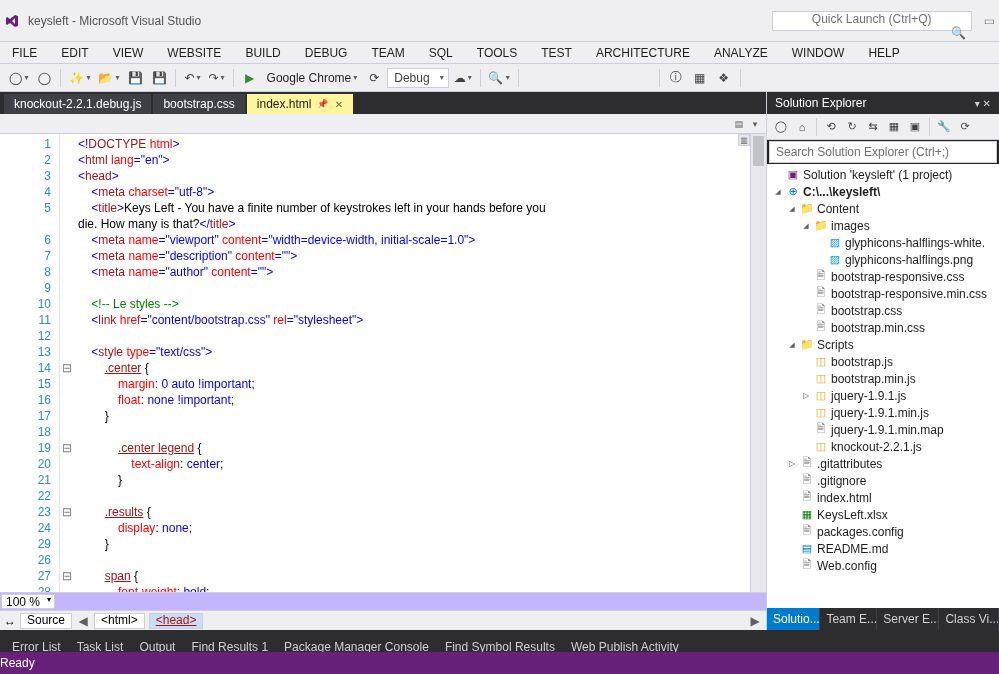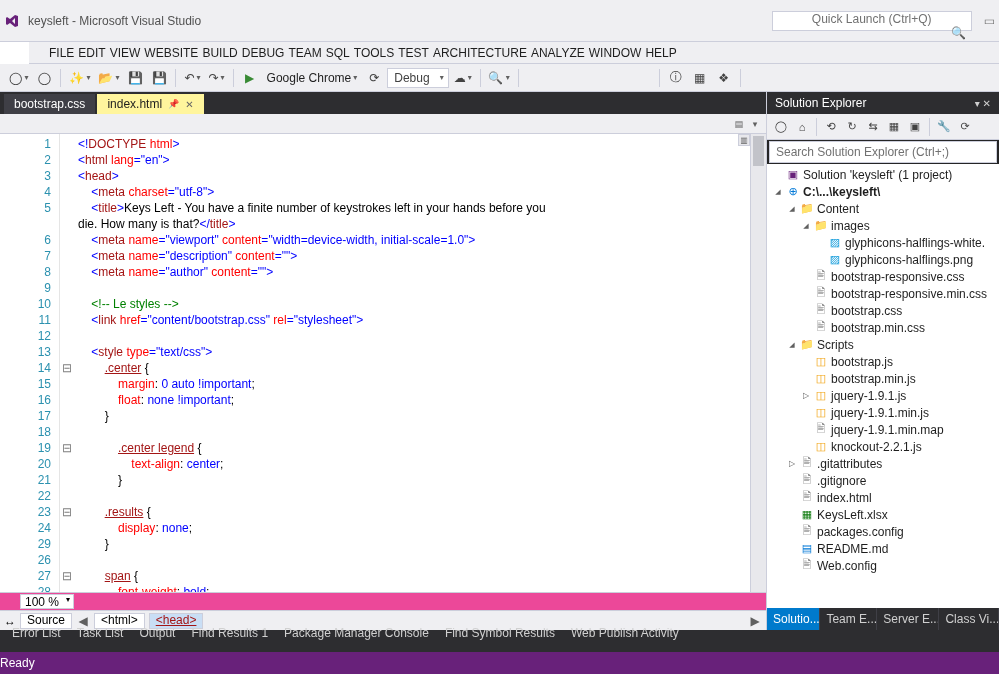--- a/index.html
+++ b/index.html
@@ -4,21 +4,21 @@
 <style>
 * { margin: 0; padding: 0; box-sizing: border-box; font-family: "Segoe UI", Tahoma, sans-serif; font-size: 12px; }
 body { width: 999px; height: 674px; background: #fff; display: flex; flex-direction: column; overflow: hidden; }
 .titlebar { height: 42px; background: linear-gradient(#efeff2, #efeff2); display: flex; align-items: center; padding: 0 4px; border-bottom: 1px solid #cccedb; }
 .titlebar .vs-icon { width: 16px; height: 16px; margin-right: 8px; display:flex;align-items:center;justify-content:center;}
 .titlebar .title { color: #525252; font-size: 12px; flex: 0 0 auto; }
 .titlebar .spacer { flex: 1; }
 .titlebar .quicklaunch { width: 200px; height: 20px; border: 1px solid #cccedb; background: #fff; display: flex; align-items: center; padding: 0 4px; color: #717171; flex-direction: column; }
 .titlebar .ql-search { margin-left: 6px; }
 .titlebar .min-restore { margin-left: 12px; display:flex; align-items:center; gap:6px; color:#717171;}
-.menubar { height: 22px; background: #efeff2; display: flex; align-items: center; padding: 0 20px; gap: 4px; border-bottom: 1px solid #cccedb; margin-left: 29px; }
+.menubar { height: 22px; background: #efeff2; display: flex; align-items: center; padding: 0 12px; gap: 24px; border-bottom: 1px solid #cccedb; }
 .menubar .mitem { color: #1e1e1e; cursor: default; }
 .toolbar { height: 28px; background: #efeff2; display: flex; align-items: center; padding: 0 6px; gap: 2px; border-bottom: 1px solid #cccedb; }
 .tbtn { min-width: 22px; height: 22px; display: flex; align-items: center; justify-content: center; color: #424242; padding: 0 3px; }
 .tbtn.drop::after { content: "▾"; font-size: 8px; margin-left: 2px; color: #606060; }
 .tsep { width: 1px; height: 18px; background: #cccedb; margin: 0 3px; }
 .tbtn.run { color: #388a34; }
 .tbtn.text { font-size: 12px; color: #1e1e1e; padding: 0 4px; }
 .tbtn.combo { border: 1px solid #cccedb; background: #fff; padding: 0 18px 0 6px; height: 20px; position: relative; }
 .tbtn.combo::after { content: "▾"; position: absolute; right: 4px; font-size: 8px; color: #606060; }
 .main { flex: 1; display: flex; min-height: 0; }
@@ -42,21 +42,21 @@
 .attv { color: #0000ff; }
 .txt { color: #000; }
 .com { color: #008000; }
 .sel { color: #a31515; text-decoration: underline; }
 .prop { color: #ff0000; }
 .val { color: #0000ff; }
 .delim { color: #0000ff; }
 .scroll-indicator { position: absolute; right: 0; top: 0; bottom: 0; width: 16px; background: #e8e8ec; border-left:1px solid #cccedb;}
 .scroll-indicator .thumb { position:absolute; top:2px; left:2px; right:2px; height: 30px; background:#c2c3c9; }
 .split-tray { position:absolute; top:0; right:16px; width:12px; height:12px; background:#e8e8ec; border:1px solid #cccedb; display:flex;align-items:center;justify-content:center;font-size:8px;color:#606060;}
-.zoom-bar { height: 18px; background: #ec4899; border-top: 1px solid #cccedb; display: flex; align-items: center; font-size: 11px; padding-left: 20px; gap: 2px; }
+.zoom-bar { height: 18px; background: #c4b5fd; border-top: 1px solid #cccedb; display: flex; align-items: center; font-size: 11px; padding-left: 1px; gap: 2px; }
 .zoom-bar .zcombo { border: 1px solid #cccedb; padding: 0 14px 0 4px; height: 15px; background: #fff; position: relative; }
 .zoom-bar .zcombo::after { content: "▾"; position: absolute; right: 3px; font-size: 8px; }
 .bc-bar { height: 20px; background: #efeff2; border-top: 1px solid #cccedb; display: flex; align-items: center; padding: 0 4px; gap: 4px; font-size: 11px; }
 .bc-bar .bctab { border: 1px solid #cccedb; padding: 1px 6px; background: #fff; height: 16px; display: flex; align-items: flex-end; }
 .bc-bar .bctab.sel { background: #c9def5; }
 .bc-bar .navx { width:14px; color:#606060; text-align:center; }
 .explorer { width: 232px; display: flex; flex-direction: column; background: #252526; }
 .explorer-title { height: 22px; background: #2d2d30; color: #fff; display: flex; align-items: center; padding: 0 8px; font-size: 11px; justify-content: space-between;}
 .explorer-title .etbtn { color:#d0d0d0; font-size:10px;}
 .explorer-tools { height: 26px; background: #efeff2; display: flex; align-items: center; padding: 0 4px; gap: 1px; border-bottom: 1px solid #cccedb; }
@@ -72,21 +72,21 @@
 .tree .nlabel { font-size: 12px; }
 .tree .bold { font-weight: bold; }
 .tree .d1 { padding-left: 6px; }
 .tree .d2 { padding-left: 20px; }
 .tree .d3 { padding-left: 34px; }
 .tree .d4 { padding-left: 48px; }
 .exp-tabs { height: 22px; background: #2d2d30; display: flex; align-items: center; }
 .exp-tabs .et { color: #d0d0d0; padding: 0 6px; height: 22px; display: flex; align-items: center; font-size: 11px; border-right: 1px solid #3f3f46; white-space:nowrap; overflow:hidden; }
 .exp-tabs .et.active { background: #007acc; color: #fff; }
 .bottom-tabs { height: 22px; background: #2d2d30; display: flex; align-items: center; gap: 0; padding-left: 4px; }
-.bottom-tabs .bt { color: #d0d0d0; padding: 16px 8px; height: 22px; display: flex; align-items: flex-end; font-size: 11px; border-bottom: 2px solid transparent; }
+.bottom-tabs .bt { color: #d0d0d0; padding: 16px 8px; height: 22px; display: flex; align-items: flex-start; font-size: 11px; border-bottom: 2px solid transparent; }
 .statusbar { height: 22px; background: #68217a; color: #fff; display: flex; align-items: center; padding: 0 0; font-size: 11px; }
 .statusbar .sspacer { flex: 1; }
 .statusbar .scell { margin-right: 40px; margin-top: 40px; }
 .ic-folder { color: #dcb67a; }
 .ic-js { color: #f1a10d; }
 .ic-file { color: #6a6a6a; }
 .ic-img { color: #0095d9; }
 .ic-sln { color: #68217a; }
 .ic-globe { color: #0078d7; }
 .ic-md { color: #0078d7; }
@@ -158,20 +158,23 @@
   <div class="tsep"></div>
   <div class="tbtn">ⓘ</div>
   <div class="tbtn">▦</div>
   <div class="tbtn">❖</div>
   <div class="tsep"></div>
 </div>
 
 <div class="main">
   <div class="editor-area">
     <div class="tabs">
+      <div class="tab">
+          <span>knockout-2.2.1.debug.js</span>
+        </div>
       <div class="tab">
           <span>bootstrap.css</span>
         </div>
       <div class="tab active">
         <span>index.html</span>
         <span style="font-size:9px">📌</span>
         <span class="close">✕</span>
       </div>
     </div>
     <div class="editor-header">

